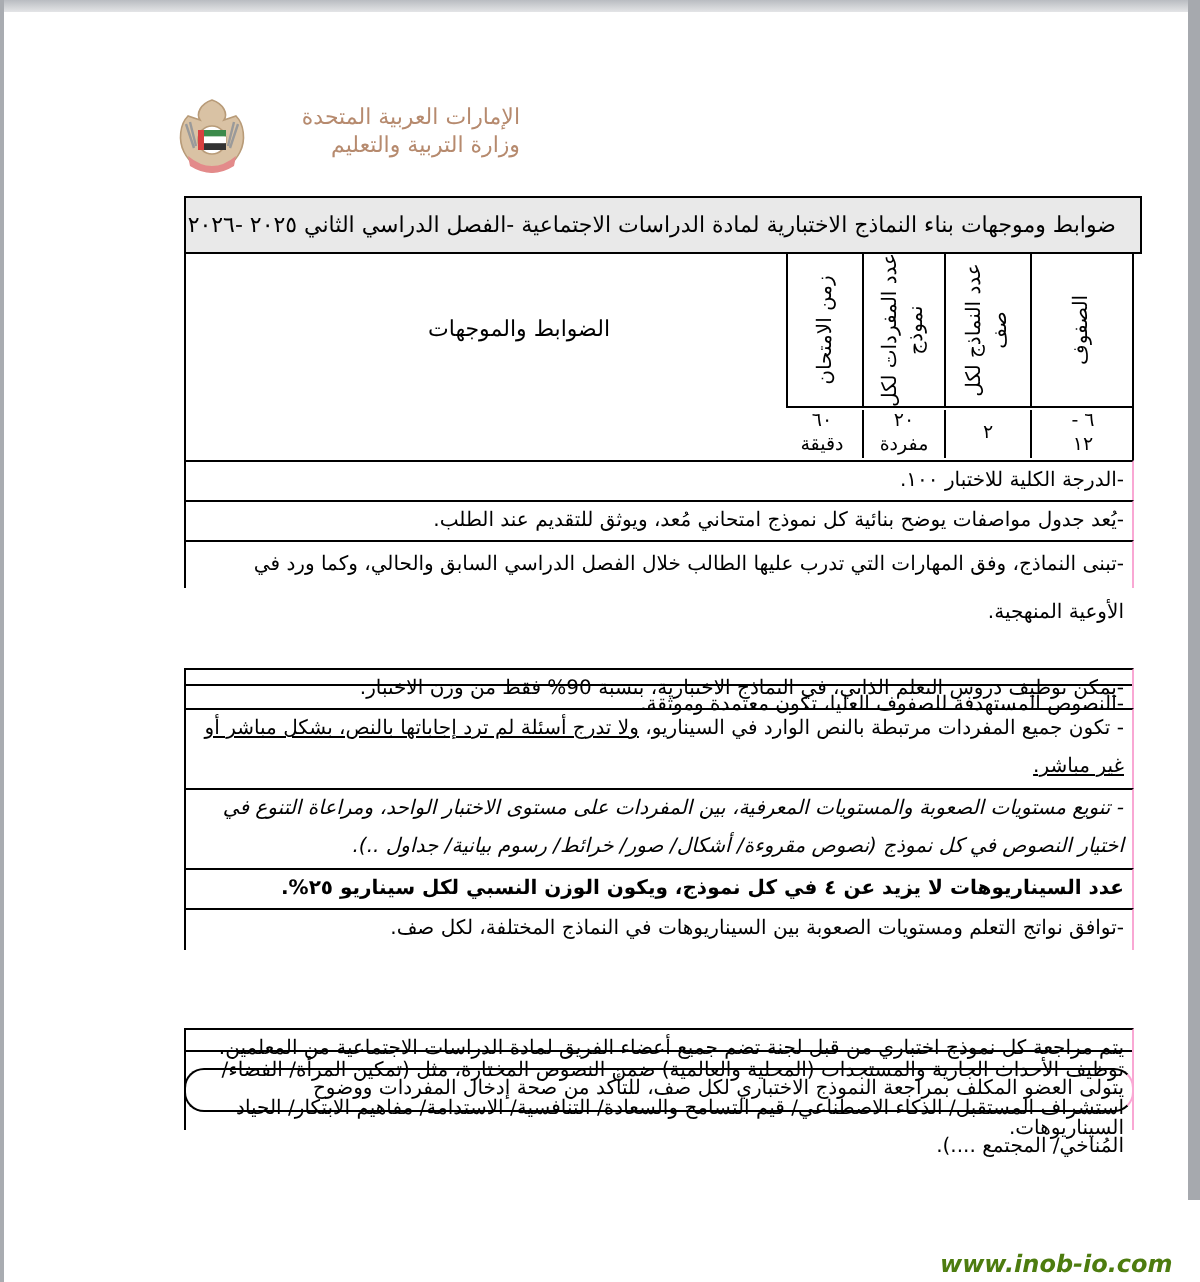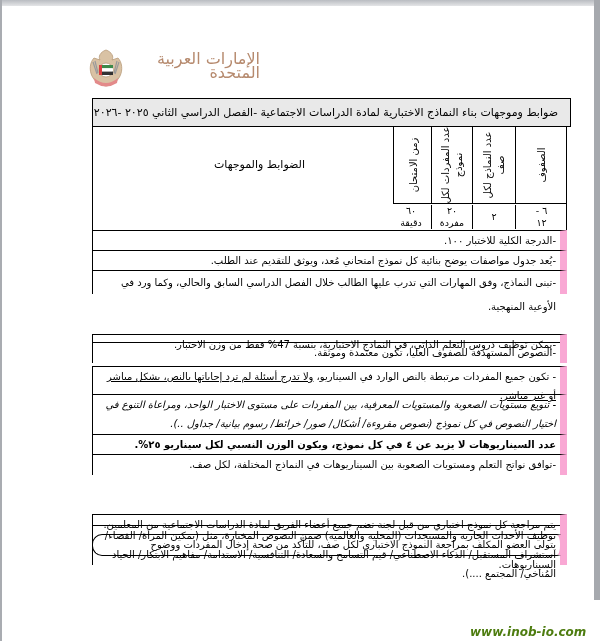--- a/index.html
+++ b/index.html
@@ -7,41 +7,41 @@
     width: 600px; height: 641px; position: relative; overflow: hidden;
     background: #ffffff;
     font-family: "DejaVu Sans", sans-serif;
   }
   .viewer-frame-top { position: absolute; left: 0; top: 0; width: 600px; height: 6px; background: linear-gradient(#b9bcc1, #e4e5e7); }
   .viewer-frame-left { position: absolute; left: 0; top: 0; width: 2px; height: 641px; background: #a9acb1; }
   .viewer-frame-right { position: absolute; left: 594px; top: 0; width: 6px; height: 600px; background: #a6a9ae; }
   .page { position: absolute; left: 2px; top: 6px; width: 592px; height: 620px; background: #fff; }
 
   .logo { position: absolute; left: 86px; top: 48px; width: 40px; height: 42px; }
-  .logo-text { position: absolute; left: 130px; top: 52px; width: 130px; direction: rtl; text-align: right; color: #b68a6e; font-size: 16px; line-height: 14px; font-family: "DejaVu Sans", sans-serif; }
+  .logo-text { position: absolute; left: 130px; top: 52px; width: 130px; direction: rtl; text-align: right; color: #b68a6e; font-size: 11px; line-height: 14px; font-family: "DejaVu Sans", sans-serif; }
 
   .doc-table { position: absolute; left: 92px; top: 98px; width: 475px; direction: rtl; }
   .title-bar {
     position: absolute; left: 0; top: 0; width: 473px; height: 27px;
     background: #e9e9e9; border: 1px solid #000;
     font-size: 11px; line-height: 27px; text-align: right; padding-right: 4px;
   }
   .title-bar span { display: block; padding-right: 8px; white-space: nowrap; }
 
   .hdr-cell { position: absolute; top: 28px; height: 78px; border-left: 1px solid #000; border-bottom: 1px solid #000; box-sizing: border-box; }
   .vtext {
     position: absolute; left: 50%; top: 50%;
     transform: translate(-50%, -50%) rotate(-90deg);
     font-size: 10px; line-height: 13px; white-space: nowrap; text-align: center;
   }
   .guides-hdr { position: absolute; left: 17px; top: 28px; width: 301px; height: 78px; font-size: 11px; text-align: center; line-height: 78px; }
 
   .val-cell { position: absolute; top: 107px; height: 24px; font-size: 9.5px; text-align: center; line-height: 12px; box-sizing: border-box; }
 
-  .row { position: absolute; right: 0; width: 475px; box-sizing: border-box; border-left: 1px solid #000; border-right: 7px solid #f9a8d4; border-top: 1px solid #000; font-size: 10px; line-height: 20px; text-align: right; padding: 0 4px; direction: rtl; color: #000; }
+  .row { position: absolute; right: 0; width: 475px; box-sizing: border-box; border-left: 1px solid #000; border-right: 1px solid #f9a8d4; border-top: 1px solid #000; font-size: 10px; line-height: 20px; text-align: right; padding: 0 4px; direction: rtl; color: #000; }
   .row.last { border-bottom: 1px solid #000; border-radius: 10px; }
   .row .ul { text-decoration: underline; }
   .row.two { line-height: 19px; }
   .left-border { position: absolute; }
 
   .watermark { position: absolute; left: 470px; top: 625px; font-family: "DejaVu Sans", sans-serif; font-weight: bold; font-style: italic; font-size: 12px; color: #4d7c0f; }
 </style>
 </head>
 <body>
 
@@ -56,20 +56,21 @@
   <circle cx="20" cy="22" r="7" fill="#fff" stroke="#b89b78" stroke-width="0.8"></circle>
   <rect x="13" y="17" width="3" height="10" fill="#d94040"></rect>
   <rect x="16" y="17" width="11" height="3.3" fill="#3c8a4a"></rect>
   <rect x="16" y="20.3" width="11" height="3.3" fill="#ffffff"></rect>
   <rect x="16" y="23.6" width="11" height="3.4" fill="#333"></rect>
   <path d="M8 30 Q20 40 32 30 L31 35 Q20 42 9 35 Z" fill="#e38a8a"></path>
   <path d="M7 14 L11 26 M9 13 L12 25 M33 14 L29 26 M31 13 L28 25" stroke="#9a9a9a" stroke-width="1.2"></path>
 </svg>
 <div class="logo-text">
   <div>الإمارات العربية المتحدة</div>
+  <div>وزارة التربية والتعليم</div>
 </div>
 
 <div class="doc-table">
   <div class="title-bar">
     <span>ضوابط وموجهات بناء النماذج الاختبارية لمادة الدراسات الاجتماعية -الفصل الدراسي الثاني ٢٠٢٥ -٢٠٢٦</span>
   </div>
 
   <div class="hdr-cell" style="right:0; width:52px; border-right:1px solid #000;">
     <div class="vtext">الصفوف</div>
   </div>
@@ -107,22 +108,22 @@
   </div>
   <div class="val-cell" style="right:136px; width:40px;">
     <div>٦٠</div>
     <div>دقيقة</div>
   </div>
 
   <div class="row" style="top:132px;"><span>-الدرجة الكلية للاختبار ١٠٠.</span></div>
   <div class="row" style="top:152px;"><span>-يُعد جدول مواصفات يوضح بنائية كل نموذج امتحاني مُعد، ويوثق للتقديم عند الطلب.</span></div>
   <div class="row" style="top:172px; height:24px; line-height:24px;"><span>-تبنى النماذج، وفق المهارات التي تدرب عليها الطالب خلال الفصل الدراسي السابق والحالي، وكما ورد في الأوعية المنهجية.</span></div>
   <div class="row" style="top:216px;margin-top:28px;"><span>-النصوص المستهدفة للصفوف العليا، تكون معتمدة وموثقة.</span></div>
-  <div class="row" style="top:236px;"><span>-يمكن توظيف دروس التعلم الذاتي، في النماذج الاختبارية، بنسبة 47% فقط من وزن الاختبار.</span></div>
-  <div class="row two" style="top:256px; height:40px;margin-top:12px;">
+  <div class="row" style="top:236px;"><span>-يمكن توظيف دروس التعلم الذاتي، في النماذج الاختبارية، بنسبة 90% فقط من وزن الاختبار.</span></div>
+  <div class="row two" style="top:256px; height:40px;">
     <span>- تكون جميع المفردات مرتبطة بالنص الوارد في السيناريو، </span><span class="ul">ولا تدرج أسئلة لم ترد إجاباتها بالنص، بشكل مباشر أو غير مباشر.</span>
   </div>
   <div class="row two" style="top:296px; height:40px;font-style:italic;"><span>- تنويع مستويات الصعوبة والمستويات المعرفية، بين المفردات على مستوى الاختبار الواحد، ومراعاة التنوع في اختيار النصوص في كل نموذج (نصوص مقروءة/ أشكال/ صور/ خرائط/ رسوم بيانية/ جداول ..).</span></div>
   <div class="row" style="top:336px;font-weight:bold;"><span>عدد السيناريوهات لا يزيد عن ٤ في كل نموذج، ويكون الوزن النسبي لكل سيناريو ٢٥%.</span></div>
   <div class="row" style="top:356px;"><span>-توافق نواتج التعلم ومستويات الصعوبة بين السيناريوهات في النماذج المختلفة، لكل صف.</span></div>
   <div class="row two" style="top:395px; height:40px;margin-top:32px;"><span>توظيف الأحداث الجارية والمستجدات (المحلية والعالمية) ضمن النصوص المختارة، مثل (تمكين المرأة/ الفضاء/ استشراف المستقبل/ الذكاء الاصطناعي/ قيم التسامح والسعادة/ التنافسية/ الاستدامة/ مفاهيم الابتكار/ الحياد المُناخي/ المجتمع ....).</span></div>
   <div class="row" style="top:416px;"><span>يتم مراجعة كل نموذج اختباري من قبل لجنة تضم جميع أعضاء الفريق لمادة الدراسات الاجتماعية من المعلمين.</span></div>
   <div class="row last" style="top:436px; height:22px;"><span>يتولى العضو المكلف بمراجعة النموذج الاختباري لكل صف، للتأكد من صحة إدخال المفردات ووضوح السيناريوهات.</span></div>
 </div>
 

